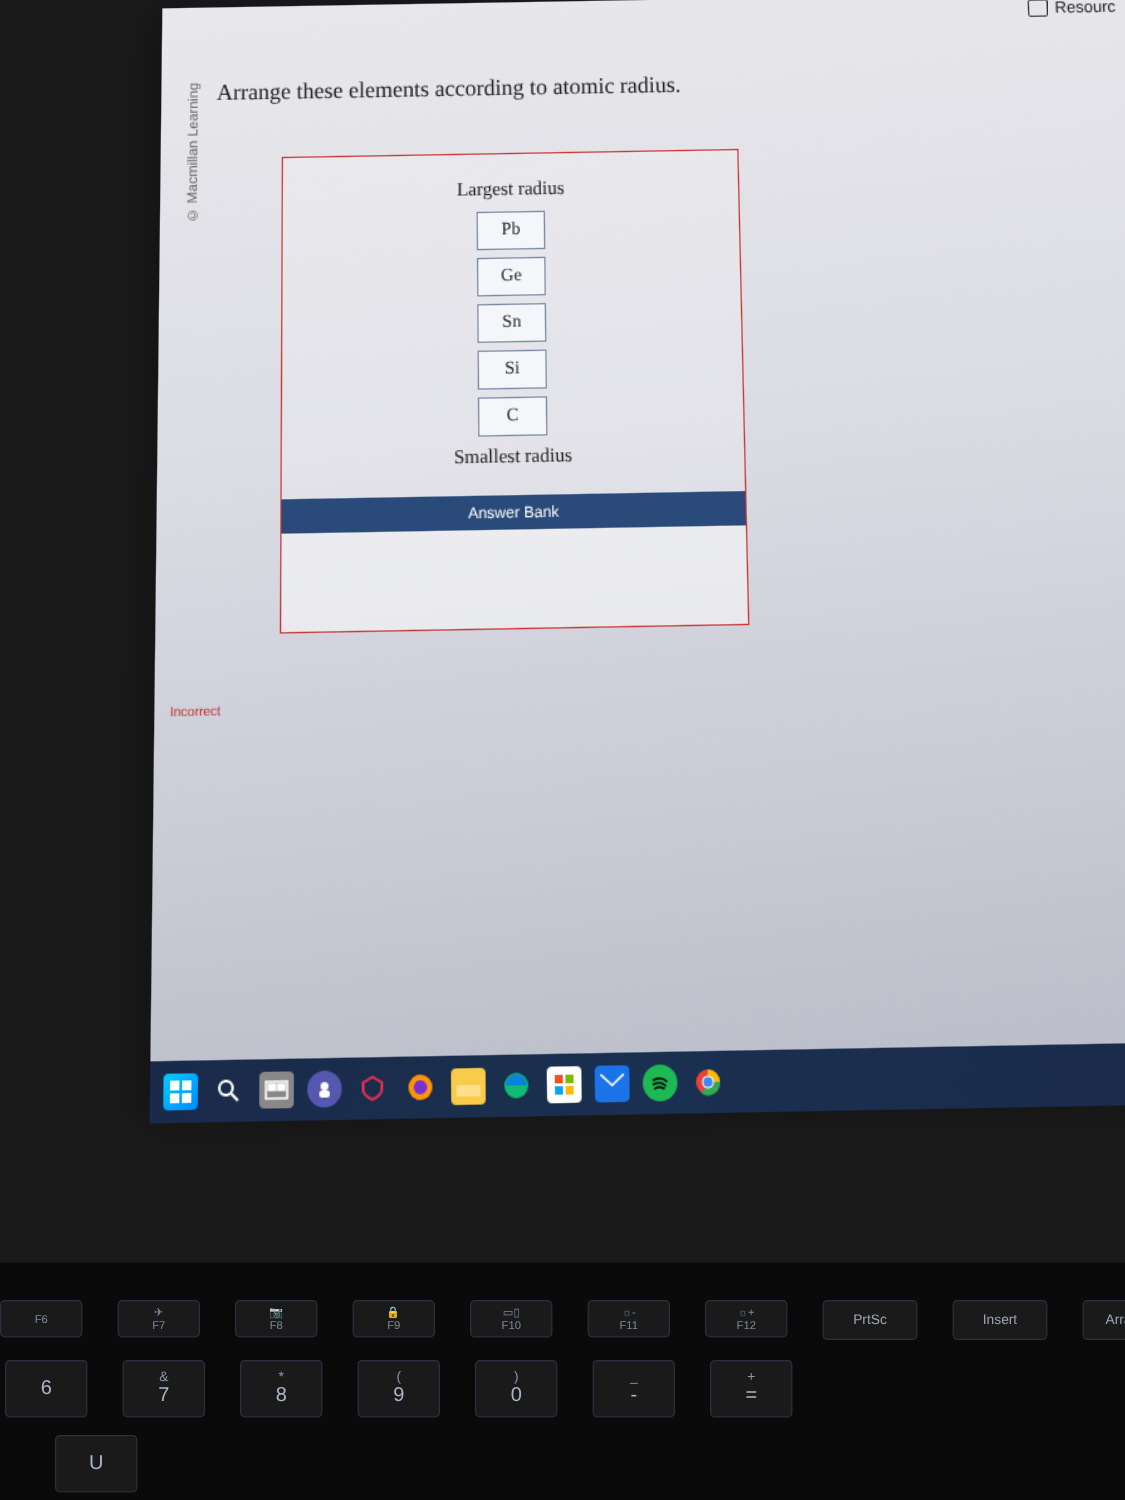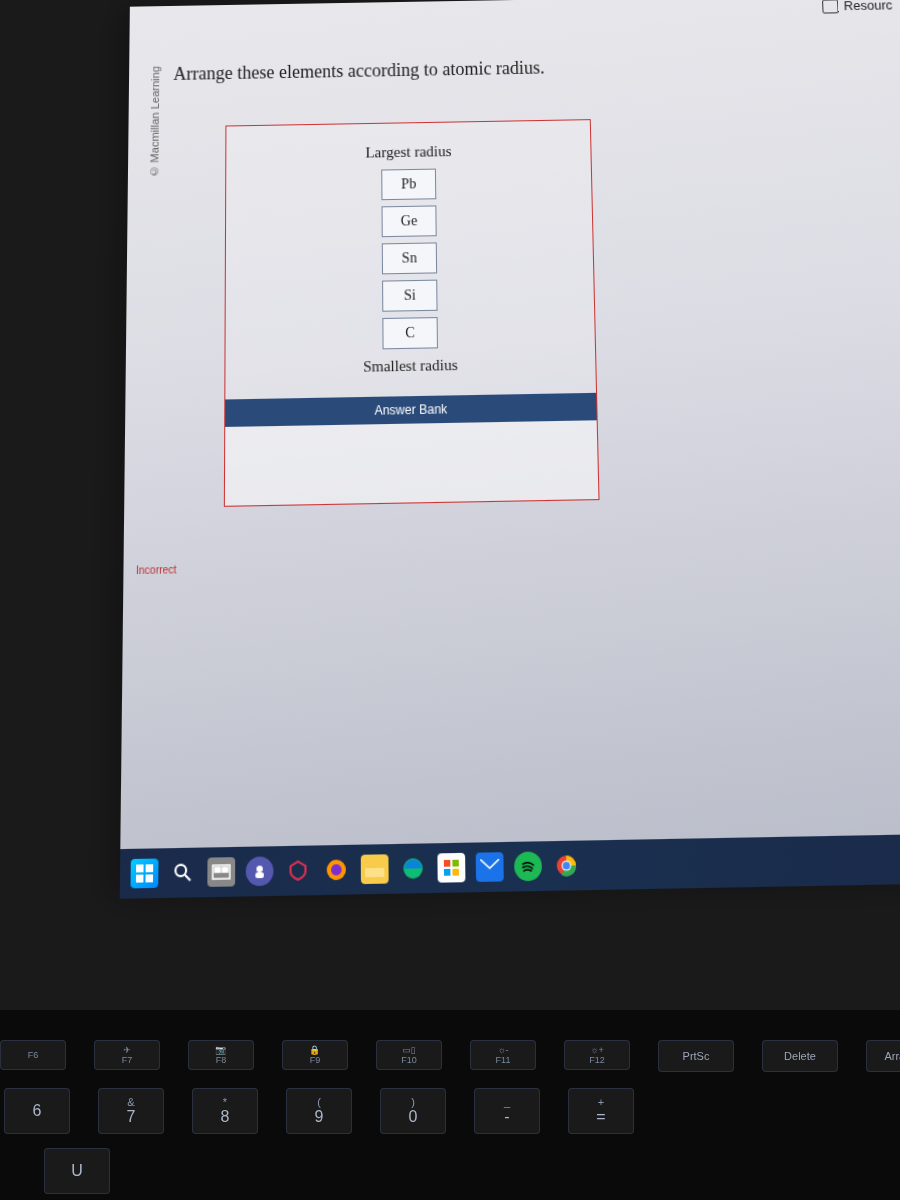--- a/index.html
+++ b/index.html
@@ -322,21 +322,21 @@
         <span>F11</span>
       </div>
     <div class="key fkey">
         <span>☼+</span>
         <span>F12</span>
       </div>
     <div class="key widekey">
         <span>PrtSc</span>
       </div>
     <div class="key widekey">
-        <span>Delete</span>
+        <span>Insert</span>
       </div>
     <div class="key widekey">
         <span>Arrange</span>
       </div>
   </div>
   <div class="keyrow" style="bottom:66px; left:4px;">
     <div class="key nkey">
         <span class="shift"></span>
         <span class="main">6</span>
       </div>

